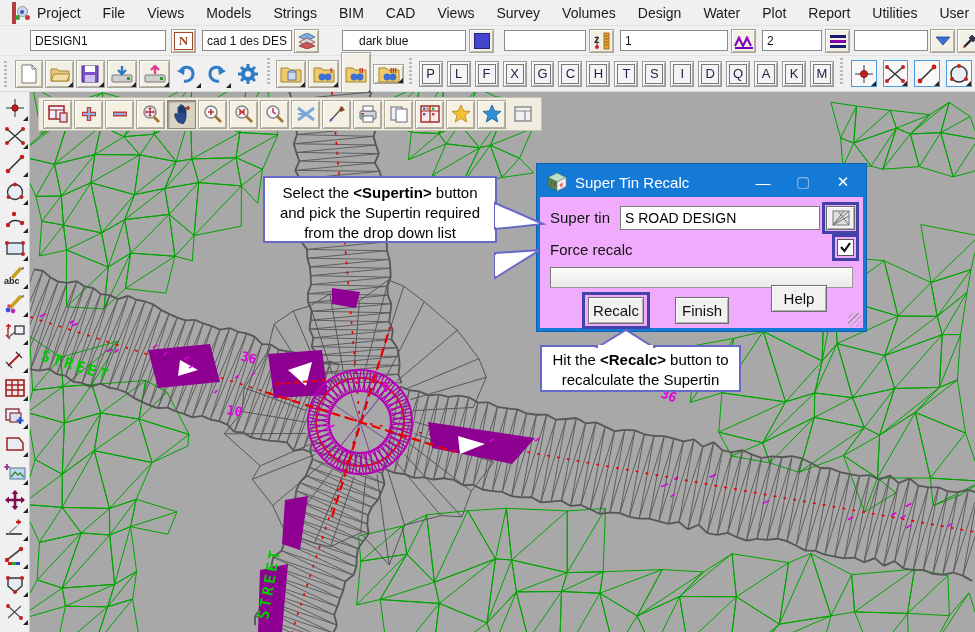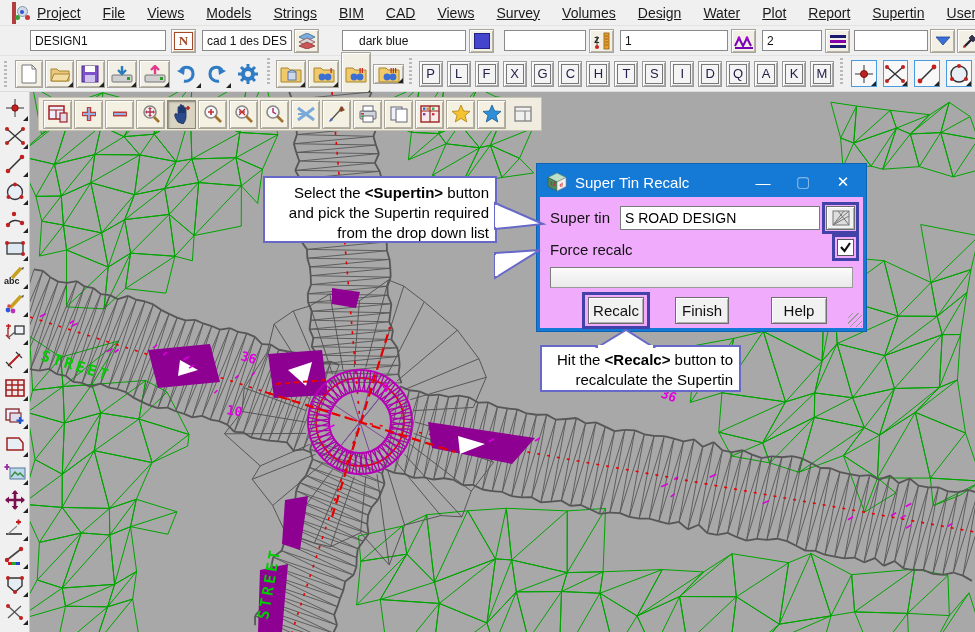--- a/index.html
+++ b/index.html
@@ -9,21 +9,21 @@
   
   .bar { position:absolute; left:0; width:975px; background:#f0f0f0; display:flex; align-items:center; }
   #menubar { top:0; height:26px; border-bottom:1px solid #e2e2e2; }
   #row2 { top:26px; height:30px; border-bottom:1px solid #e2e2e2; }
   #row3 { top:56px; height:36px; border-bottom:1px solid #dcdcdc; }
   .grip { width:8px; height:80%; margin:0 4px 0 2px;
           background:repeating-linear-gradient(to bottom,#b9b9b9 0 2px,transparent 2px 4px);
           background-size:3px 100%; background-repeat:repeat-y; background-position:2px 0; }
   .vgrip { width:8px; align-self:stretch; margin:2px 2px;
           background:repeating-linear-gradient(to bottom,#b9b9b9 0 2px,transparent 2px 4px) 2px 0/3px 100% repeat-y; }
-  .menu-item { font-size:14px; color:#1a1a1a; padding:0 11px; cursor:default;text-decoration:underline; }
+  .menu-item { font-size:14px; color:#1a1a1a; padding:0 11px; cursor:default; }
   .appicon { width:22px; height:22px; margin-left:6px; margin-right:10px; border:2px solid #b04040; background:#e8e8e8; position:relative; }
   .appicon i { position:absolute; border-radius:50%; }
 
   .tb-input { height:21px; border:1px solid #8a8a8a; background:#fff; font-size:12px; padding:0 4px;
               font-family:"Liberation Sans",sans-serif; color:#111; }
   .tb-btn { height:24px; min-width:25px; background:#f2efe4; border:1px solid #a8a49a;
             box-shadow:inset 1px 1px 0 #fff, inset -1px -1px 0 #b8b4a8;
             display:flex; align-items:center; justify-content:center; margin:0 1px; position:relative; }
   .tb-btn svg { display:block; }
   .letter-btn { width:25px; height:26px; background:#f4f4f4; border:1px solid #9a9a9a;
@@ -68,21 +68,21 @@
              font-family:"Liberation Sans",sans-serif; }
   #dlg-progress { position:absolute; left:10px; top:100px; width:303px; height:21px;
                   border:1px solid #9a9a9a; border-top-color:#7d7d7d; border-left-color:#7d7d7d;
                   background:linear-gradient(#fbfbfb,#e9e9e9); }
   #dlg-grip { position:absolute; right:1px; bottom:1px; width:14px; height:14px;
               background:repeating-linear-gradient(135deg,transparent 0 3px,#9a9a9a 3px 4px); }
   .checkbox { position:absolute; width:17px; height:17px; background:#fff; border:1px solid #555; }
 
   
   .callout { position:absolute; background:#fff; border:2px solid #6868c8; color:#000;
-             font-size:15px; text-align:right; padding:5px 6px; line-height:20px; }
+             font-size:15px; text-align:center; padding:5px 6px; line-height:20px; }
   .callout b { font-weight:bold; }
   #overlay { position:absolute; left:0; top:0; pointer-events:none; }
 </style>
 </head>
 <body>
 
 <div id="app">
 
   <div id="menubar" class="bar">
     <div class="grip" style="height:20px"></div>
@@ -99,21 +99,21 @@
     <span class="menu-item">Strings</span>
     <span class="menu-item">BIM</span>
     <span class="menu-item">CAD</span>
     <span class="menu-item">Views</span>
     <span class="menu-item">Survey</span>
     <span class="menu-item">Volumes</span>
     <span class="menu-item">Design</span>
     <span class="menu-item">Water</span>
     <span class="menu-item">Plot</span>
     <span class="menu-item">Report</span>
-    <span class="menu-item">Supertin</span>
+    <span class="menu-item">Utilities</span>
     <span class="menu-item">User</span>
     <span class="menu-item">He</span>
   </div>
 
   <div id="row2" class="bar">
     <div class="grip" style="height:22px"></div>
     <input class="tb-input" style="width: 136px; margin-left: 24px;" value="DESIGN1">
     <button class="tb-btn" style="margin-left:5px">
       <span style="font-family:'Liberation Serif',serif;font-weight:bold;color:#a3492a;border:1px solid #a3492a;padding:0 4px;font-size:13px;background:#fff">N</span>
     </button>
@@ -2137,21 +2137,21 @@
         <svg width="15" height="15" viewBox="0 0 15 15">
             <path d="M3 7l3.5 4L12 3" fill="none" stroke="#111" stroke-width="2.2"></path>
           </svg>
       </span>
       <div class="hl" style="left:292px;top:37px;width:27px;height:27px"></div>
     </div>
     <div id="dlg-progress"></div>
     <button class="win-btn" style="left:48px;top:130px;width:56px">Recalc</button>
     <div class="hl" style="left:42px;top:125px;width:68px;height:37px"></div>
     <button class="win-btn" style="left:135px;top:130px;width:54px">Finish</button>
-    <button class="win-btn" style="left:231px;top:130px;width:56px">Help</button>
+    <button class="win-btn" style="left:231px;top:118px;width:56px">Help</button>
     <div id="dlg-grip"></div>
   </div>
 
   <div class="callout" style="left:263px;top:176px;width:234px;height:67px">
     <span>Select the </span><b>&lt;Supertin&gt;</b><span> button and pick the Supertin required from the drop down list</span>
   </div>
   <div class="callout" style="left:540px;top:345px;width:201px;height:47px;padding-top:3px">
     <span>Hit the </span><b>&lt;Recalc&gt;</b><span> button to recalculate the Supertin</span>
   </div>
 

